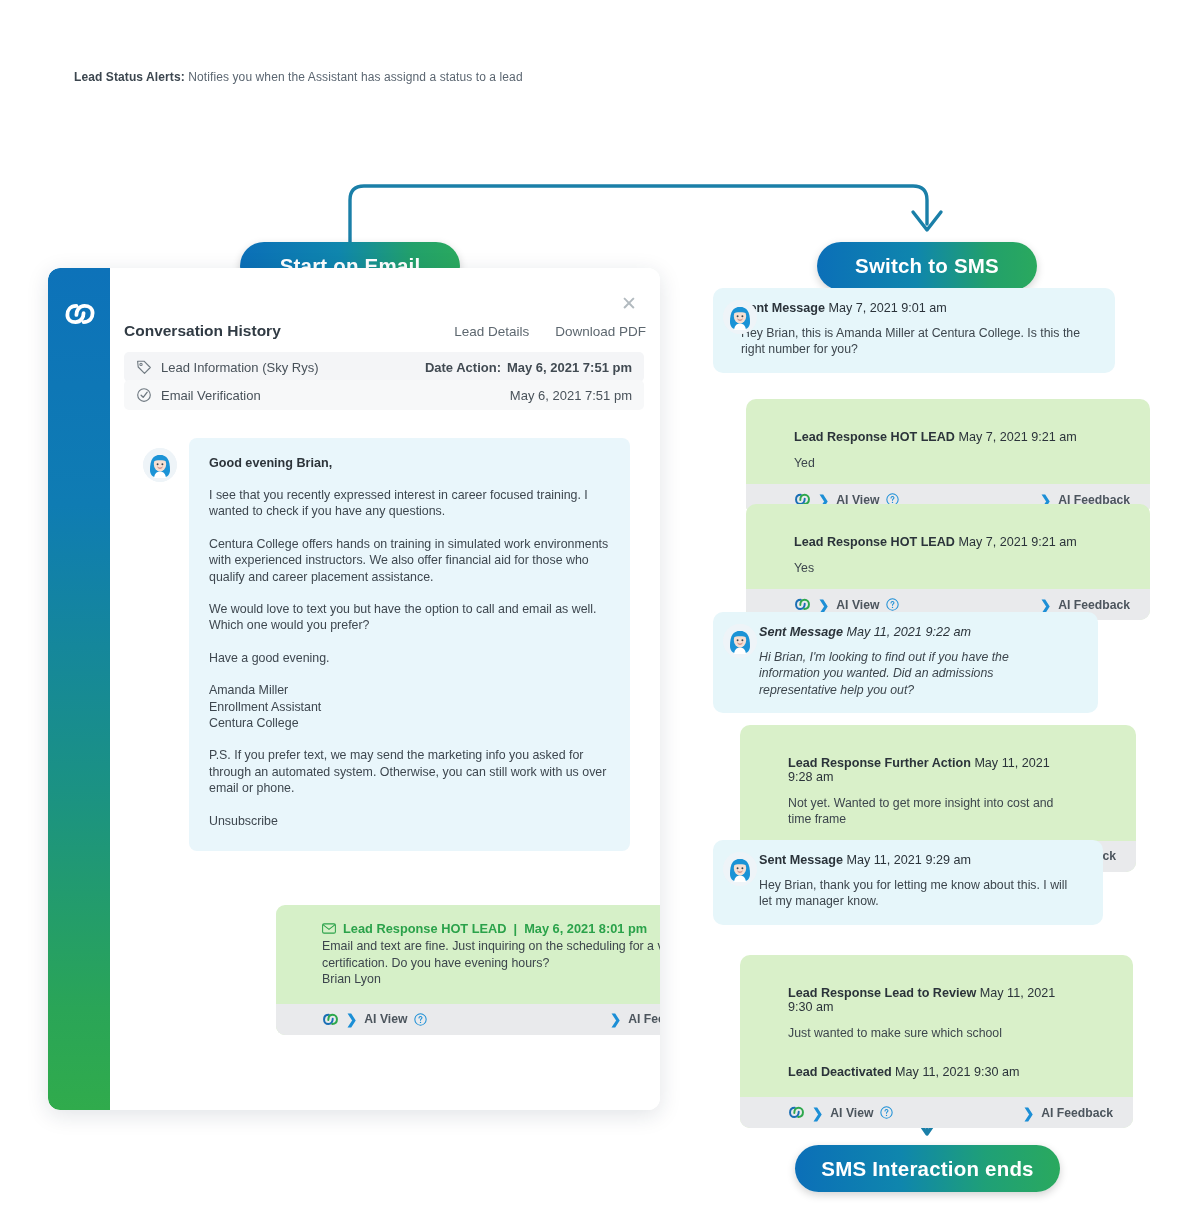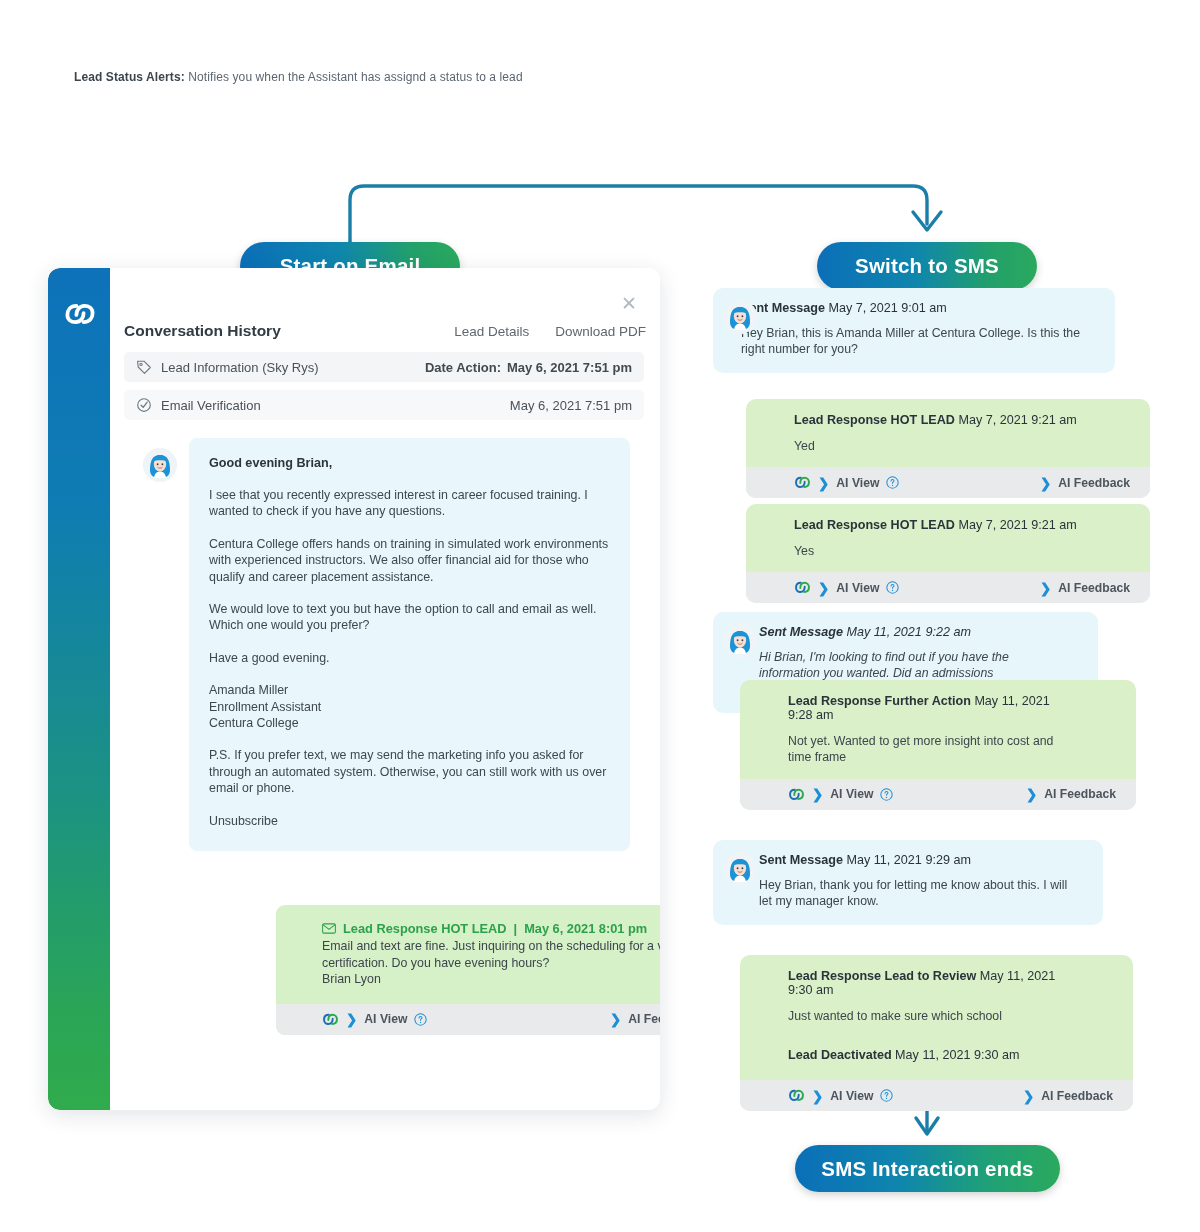--- a/index.html
+++ b/index.html
@@ -64,21 +64,21 @@
   .head-links { margin-left: auto; display: flex; gap: 26px; }
   .head-links span { font-size: 13.5px; color: #5d676f; cursor: pointer; }
 
   .meta-row {
     position: absolute; left: 14px; width: 520px; height: 30px;
     background: #f4f5f7; border-radius: 5px;
     display: flex; align-items: center; padding: 0 12px;
     font-size: 13px; color: #49525a;
   }
   #meta-row-0 { top: 84px; }
-  #meta-row-1 { top: 122px; background:#f7f8f9; }
+  #meta-row-1 { top: 112px; background:#f7f8f9; }
   .meta-ic { width: 16px; height: 16px; margin-right: 9px; flex: 0 0 16px; }
   .meta-right { margin-left: auto; display: flex; gap: 6px; }
   .meta-right .lbl { font-weight: 700; color: #414a52; }
 
   
   .mail-sent {
     position: absolute; left: 79px; top: 170px; width: 441px;
     background: #e9f6fb; border-radius: 8px; padding: 18px 20px 22px 20px;
   }
   .avatar {
@@ -116,21 +116,21 @@
   .sms-sent {
     position: absolute; background: #e6f6fa; border-radius: 10px;
     padding: 13px 18px 15px 46px;
   }
   .sms-sent .avatar { left: 10px; top: 12px; width: 34px; height: 34px; background: #eef3f7; }
   .sms-head { font-size: 12.6px; color: #2b333a; margin-bottom: 10px; }
   .sms-head b { font-weight: 700; }
   .sms-text { font-size: 12.3px; line-height: 16.4px; color: #3d464d; }
 
   .sms-resp { position: absolute; border-radius: 10px; overflow: hidden; background: #d9f0c9; }
-  .sms-resp .inner { padding: 14px 62px 13px 48px; }
+  .sms-resp .inner { padding: 14px 62px 13px 48px; margin-top: 17px; }
   .sms-resp .rhead { font-size: 12.6px; color: #2b333a; margin-bottom: 11px; }
   .sms-resp .rhead b { font-weight: 700; }
   .sms-resp .rtext { font-size: 12.3px; line-height: 16.4px; color: #3d464d; }
   .sms-resp .ai-bar { padding-left: 48px; padding-right: 20px; }
 </style>
 </head>
 <body>
 
 <div class="stage">
 
@@ -349,21 +349,21 @@
         <path d="M11 30 C11.5 25.5 14 23.5 17 23.5 C20 23.5 22.5 25.5 23 30 Z" fill="#ffffff"></path>
       </svg>
     </div>
     <div class="sms-head">
       <b>Sent Message</b>
       <span>May 11, 2021 9:22 am</span>
     </div>
     <div class="sms-text" style="width:262px">Hi Brian, I'm looking to find out if you have the information you wanted. Did an admissions representative help you out?</div>
   </div>
 
-  <div class="sms-resp" style="left:740px; top:680px; width:396px;">
+  <div class="sms-resp" style="left:740px; top:725px; width:396px;">
     <div class="inner">
 
       <div class="rhead">
         <b>Lead Response Further Action</b>
         <span>May 11, 2021 9:28 am</span>
       </div>
       <div class="rtext" style="width:280px">Not yet. Wanted to get more insight into cost and time frame</div>
     </div>
     <div class="ai-bar">
       <span class="ai-left">

